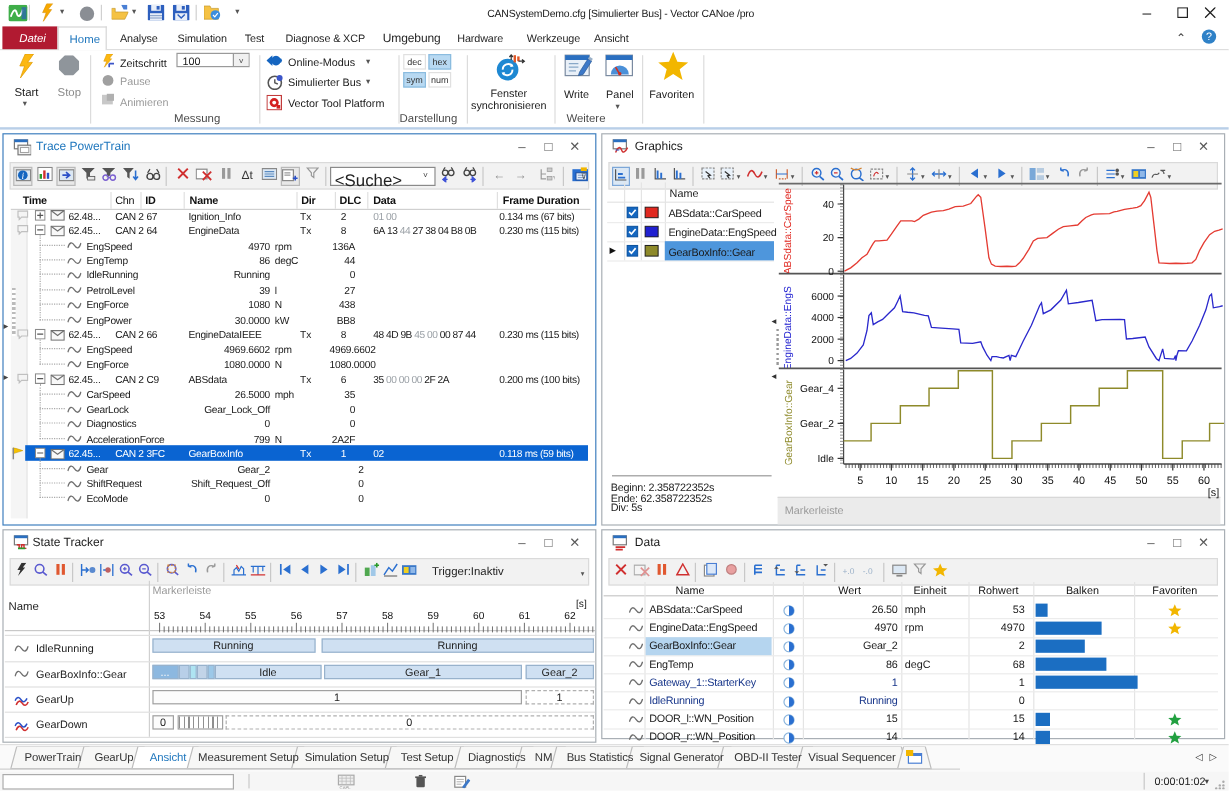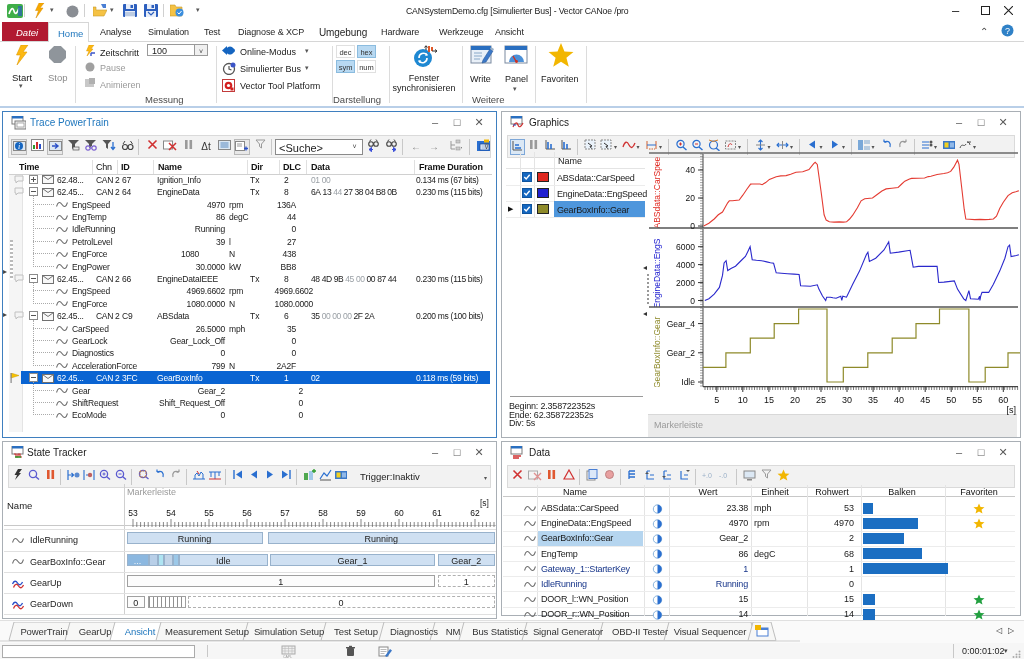--- a/index.html
+++ b/index.html
@@ -224,21 +224,21 @@
         </svg></span><span class="ico" style="width:16px;"><span style="font-size:10px;color:#333">Δt</span></span><span class="ico" style="width:16px;"><svg width="13" height="12" viewBox="0 0 13 12">
           <rect x="0.5" y="1.5" width="12" height="9" fill="#dce8f4" stroke="#888"></rect>
           <path d="M2.5 4 h8 M2.5 6 h8 M2.5 8 h8" stroke="#5a8ac0"></path>
         </svg></span><span class="ico" style="width:16px;border:1px solid #b9b9b9;background:#e8e8e8;"><svg width="14" height="12" viewBox="0 0 14 12">
           <rect x="0.5" y="1.5" width="9" height="9" fill="#fff" stroke="#888"></rect>
           <path d="M2 4 h5 M2 6 h5" stroke="#999"></path>
           <path d="M9 8.5 h4 M11 6.5 v4" stroke="#2a50c8" stroke-width="1.3"></path>
         </svg></span><span class="ico" style="width:16px;"><svg width="11" height="11" viewBox="0 0 11 11">
           <path d="M1 1 h9 l-3.5 4 v4 l-2 -1.5 v-2.5 Z" fill="none" stroke="#999"></path>
         </svg></span><span class="sep"></span><span style="display:inline-block;width:88px;height:16px;margin-top:3px;background:#fff;border:1px solid #8a8a8a;vertical-align:top;position:relative">
-      <span style="font-size:11px;color:#222;position:absolute;left:3px;top:2px">&lt;Suche&gt;</span>
+      <span style="font-size:14px;color:#222;position:absolute;left:3px;top:2px">&lt;Suche&gt;</span>
       <span style="position:absolute;right:1px;top:1px;width:13px;height:12px;font-size:7px;color:#444;text-align:center;line-height:12px">˅</span></span><span class="ico" style="width:16px;"><svg width="15" height="13" viewBox="0 0 15 13">
           <circle cx="5" cy="5" r="2.3" fill="none" stroke="#444" stroke-width="1.1"></circle>
           <circle cx="10" cy="5" r="2.3" fill="none" stroke="#444" stroke-width="1.1"></circle>
           <path d="M7 5 h1 M3.5 2.5 L5 0.5 M11.5 2.5 L10 0.5" stroke="#444"></path>
           <path d="M7 10.5 h-4 m0 0 l2.5 -2.2 v4.4 Z" fill="#3c50d8" stroke="#3c50d8"></path>
         </svg></span><span class="ico" style="width:16px;"><svg width="15" height="13" viewBox="0 0 15 13">
           <circle cx="5" cy="5" r="2.3" fill="none" stroke="#444" stroke-width="1.1"></circle>
           <circle cx="10" cy="5" r="2.3" fill="none" stroke="#444" stroke-width="1.1"></circle>
           <path d="M7 5 h1 M3.5 2.5 L5 0.5 M11.5 2.5 L10 0.5" stroke="#444"></path>
           <path d="M8 10.5 h4 m0 0 l-2.5 -2.2 v4.4 Z" fill="#3c50d8" stroke="#3c50d8"></path>
@@ -340,21 +340,21 @@
     </svg>
     <div class="rt" style="left:69px;top:124.8px;font-size:8.5px;color:#1a1a1a;letter-spacing:-0.2px">PetrolLevel</div>
     <div class="rt" style="left:152px;top:124.8px;width:70px;text-align:right;font-size:8.5px;letter-spacing:-0.2px">39</div>
     <div class="rt" style="left:226px;top:124.8px;font-size:8.5px;color:#1a1a1a;letter-spacing:-0.2px">l</div>
     <div class="rt" style="left:233px;top:124.8px;width:60px;text-align:right;font-size:8.5px;letter-spacing:-0.2px">27</div>
     <div class="a" style="left:30px;top:128.8px;width:21px;height:1px;border-top:1px dotted #aaa"></div>
     <svg class="a" style="left:53px;top:138.7px" width="12" height="7" viewBox="0 0 12 7">
     <path d="M0.5 5.5 C2 0.5 4 0.5 6 3.5 C8 6.5 10 6.5 11.5 1.5" stroke="#707070" stroke-width="1.1" fill="none"></path>
     </svg>
     <div class="rt" style="left:69px;top:137.2px;font-size:8.5px;color:#1a1a1a;letter-spacing:-0.2px">EngForce</div>
-    <div class="rt" style="left:152px;top:137.2px;width:70px;text-align:center;font-size:8.5px;letter-spacing:-0.2px">1080</div>
+    <div class="rt" style="left:152px;top:137.2px;width:70px;text-align:right;font-size:8.5px;letter-spacing:-0.2px">1080</div>
     <div class="rt" style="left:226px;top:137.2px;font-size:8.5px;color:#1a1a1a;letter-spacing:-0.2px">N</div>
     <div class="rt" style="left:233px;top:137.2px;width:60px;text-align:right;font-size:8.5px;letter-spacing:-0.2px">438</div>
     <div class="a" style="left:30px;top:141.2px;width:21px;height:1px;border-top:1px dotted #aaa"></div>
     <svg class="a" style="left:53px;top:151.1px" width="12" height="7" viewBox="0 0 12 7">
     <path d="M0.5 5.5 C2 0.5 4 0.5 6 3.5 C8 6.5 10 6.5 11.5 1.5" stroke="#707070" stroke-width="1.1" fill="none"></path>
     </svg>
     <div class="rt" style="left:69px;top:149.6px;font-size:8.5px;color:#1a1a1a;letter-spacing:-0.2px">EngPower</div>
     <div class="rt" style="left:152px;top:149.6px;width:70px;text-align:right;font-size:8.5px;letter-spacing:-0.2px">30.0000</div>
     <div class="rt" style="left:226px;top:149.6px;font-size:8.5px;color:#1a1a1a;letter-spacing:-0.2px">kW</div>
     <div class="rt" style="left:233px;top:149.6px;width:60px;text-align:right;font-size:8.5px;letter-spacing:-0.2px">BB8</div>
@@ -1171,21 +1171,21 @@
     <div class="a" style="left:443px;top:43px;width:1px;height:131px;background:#e4e4e4"></div>
     <div class="a" style="left:1px;top:73.3px;width:512px;height:1px;background:#ececec"></div>
     <svg class="a" style="left:22px;top:62.5px" width="12" height="7" viewBox="0 0 12 7">
     <path d="M0.5 5.5 C2 0.5 4 0.5 6 3.5 C8 6.5 10 6.5 11.5 1.5" stroke="#707070" stroke-width="1.1" fill="none"></path>
     </svg>
     <div class="rt" style="left:39px;top:61.0px;font-size:9px;color:#1a1a1a;letter-spacing:-0.2px">ABSdata::CarSpeed</div>
     <svg class="a" style="left:150px;top:61.5px" width="11" height="10" viewBox="0 0 11 10">
           <circle cx="5.5" cy="5" r="4.2" fill="#fff" stroke="#8ab4dc"></circle>
       <path d="M5.5 0.8 a4.2 4.2 0 0 1 0 8.4 Z" fill="#2a6fd0"></path>
     </svg>
-    <div class="rt" style="left:170px;top:61.0px;width:76px;text-align:right;font-size:9px;color:#1a1a1a;letter-spacing:-0.2px">23.38</div>
+    <div class="rt" style="left:170px;top:61.0px;width:76px;text-align:right;font-size:9px;color:#1a1a1a;letter-spacing:-0.2px">26.50</div>
     <div class="rt" style="left:252px;top:61.0px;font-size:9px;color:#1a1a1a;">mph</div>
     <div class="rt" style="left:292px;top:61.0px;width:60px;text-align:right;font-size:9px;color:#1a1a1a">53</div>
     <div class="a" style="left:361px;top:60.5px;width:10px;height:11px;background:#1b6ec2"></div>
     <svg class="a" style="left:471px;top:61.0px" width="12" height="11" viewBox="0 0 13 12">
               <path d="M6.5 0.5 L8.2 4.4 L12.5 4.7 L9.2 7.4 L10.3 11.5 L6.5 9.2 L2.7 11.5 L3.8 7.4 L0.5 4.7 L4.8 4.4 Z" fill="#f2b600"></path>
     </svg>
     <div class="a" style="left:1px;top:88.5px;width:512px;height:1px;background:#ececec"></div>
     <svg class="a" style="left:22px;top:77.7px" width="12" height="7" viewBox="0 0 12 7">
     <path d="M0.5 5.5 C2 0.5 4 0.5 6 3.5 C8 6.5 10 6.5 11.5 1.5" stroke="#707070" stroke-width="1.1" fill="none"></path>
     </svg>

